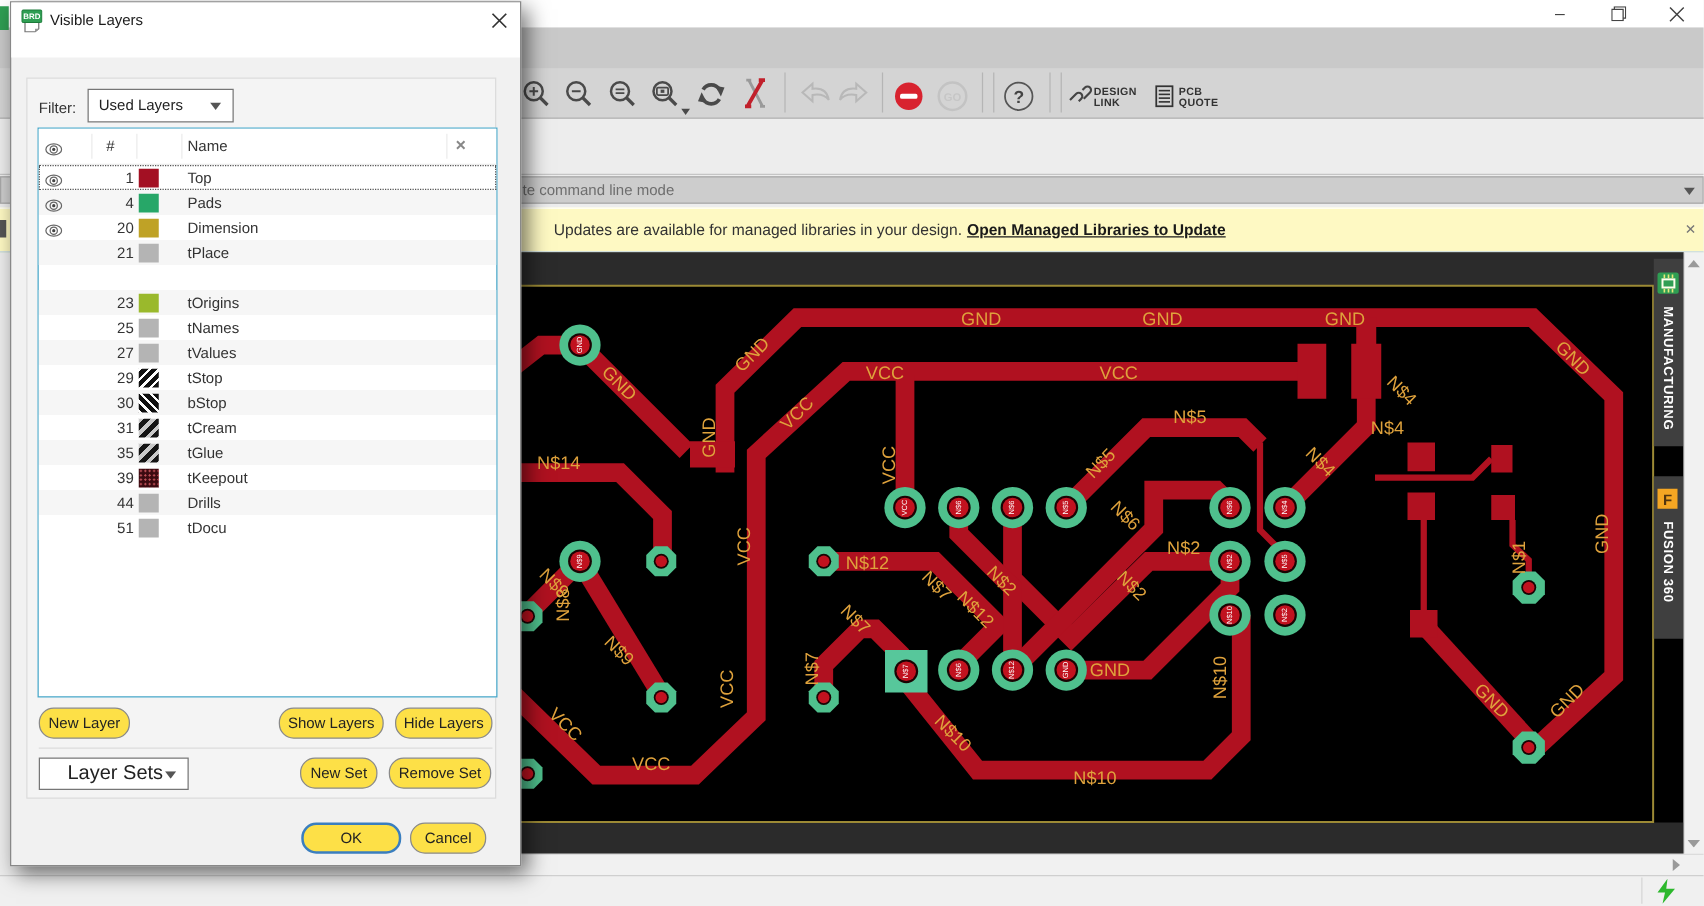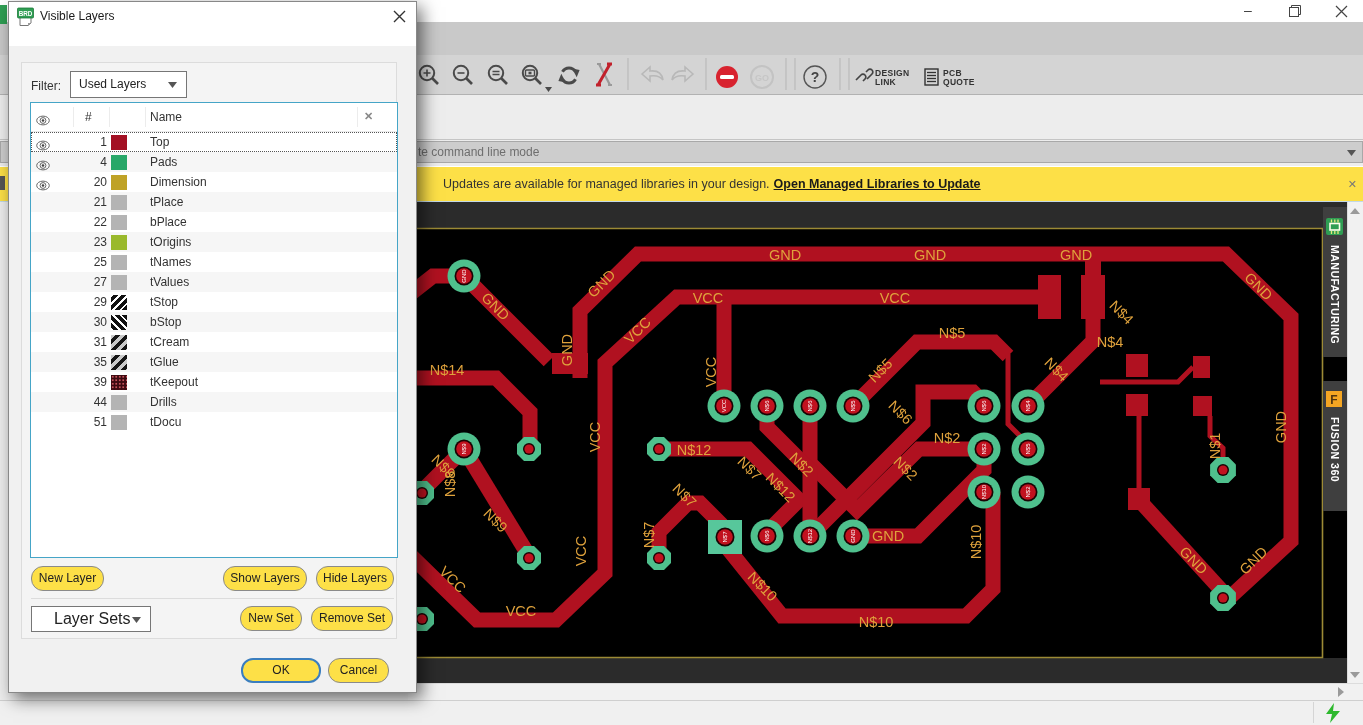--- a/index.html
+++ b/index.html
@@ -3,21 +3,21 @@
 <style>
 *{margin:0;padding:0;box-sizing:border-box}
 html,body{width:1363px;height:725px;overflow:hidden;font-family:"Liberation Sans",sans-serif}
 #page{position:relative;width:1363px;height:725px;background:#ededed}
 .band{position:absolute;left:0;width:1363px}
 #titlebar{top:0;height:22px;background:#fff}
 #band1{top:22px;height:33px;background:#c9c9c9}
 #toolbar{top:55px;height:40px;background:#d4d4d4;border-bottom:1px solid #b2b2b2}
 #band2{top:96px;height:44px;background:#ededed;border-bottom:1px solid #c5c5c5}
 #cmdline{top:141px;height:22px;background:#cdcdcd;border:1px solid #a8a8a8;color:#6e6e6e;font-size:12px;line-height:20px;padding-left:417px}
-#notif{top:166px;height:36px;background:#fde047;border-top:1px solid #fff;border-bottom:1px solid #c2d8e6;font-size:12.5px;color:#333;line-height:34px;padding-left:443px}
+#notif{top:166px;height:36px;background:#fef9c3;border-top:1px solid #fff;border-bottom:1px solid #c2d8e6;font-size:12.5px;color:#333;line-height:34px;padding-left:443px}
 #notif b{text-decoration:underline;color:#1a1a1a;margin-left:4px}
 #notif .x{position:absolute;right:6px;top:0;color:#777;font-size:11px}
 .winctl{position:absolute;top:0;width:46px;height:22px;color:#444;text-align:center;line-height:20px;font-size:13px}
 #vsb{position:absolute;left:1347px;top:202px;width:16px;height:481px;background:#f1f1f1;border-left:1px solid #dcdcdc}
 #hsb{position:absolute;left:408px;top:683px;width:955px;height:17px;background:#f1f1f1;border-top:1px solid #dcdcdc}
 #statusbar{position:absolute;left:0;top:700px;width:1363px;height:25px;background:#f0f0f0;border-top:1px solid #cfcfcf}
 #dlg{position:absolute;left:8px;top:1px;width:409px;height:692px;background:#f1f1f1;border:1px solid #888;box-shadow:5px 6px 16px rgba(0,0,0,0.55)}
 #dlgtitle{position:absolute;left:0;top:0;width:100%;height:44px;background:#fff}
 #dlgtxt{position:absolute;left:31px;top:7px;font-size:12px;color:#1a1a1a}
 #grp{position:absolute;left:12px;top:60px;width:376px;height:577px;border:1px solid #dcdcdc;background:#f4f4f4}
@@ -395,25 +395,20 @@
             </svg></span>
           <span class="num">20</span>
           <span class="sw" style="background:#bfa226"></span>
           <span class="nm">Dimension</span>
         </div>
         <div class="row odd" style="top:89px">
           <span class="num">21</span>
           <span class="sw" style="background:#b4b4b4"></span>
           <span class="nm">tPlace</span>
         </div>
-        <div class="row" style="top:109px">
-          <span class="num">22</span>
-          <span class="sw" style="background:#b4b4b4"></span>
-          <span class="nm">bPlace</span>
-        </div>
         <div class="row odd" style="top:129px">
           <span class="num">23</span>
           <span class="sw" style="background:#9ab92c"></span>
           <span class="nm">tOrigins</span>
         </div>
         <div class="row" style="top:149px">
           <span class="num">25</span>
           <span class="sw" style="background:#b4b4b4"></span>
           <span class="nm">tNames</span>
         </div>

